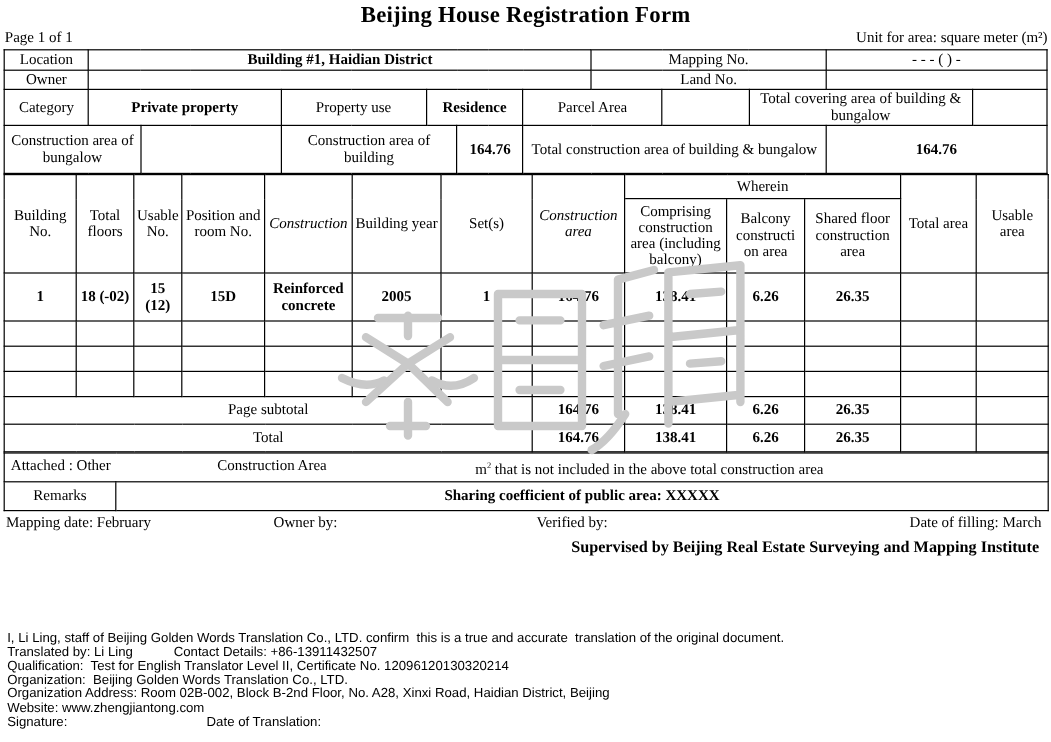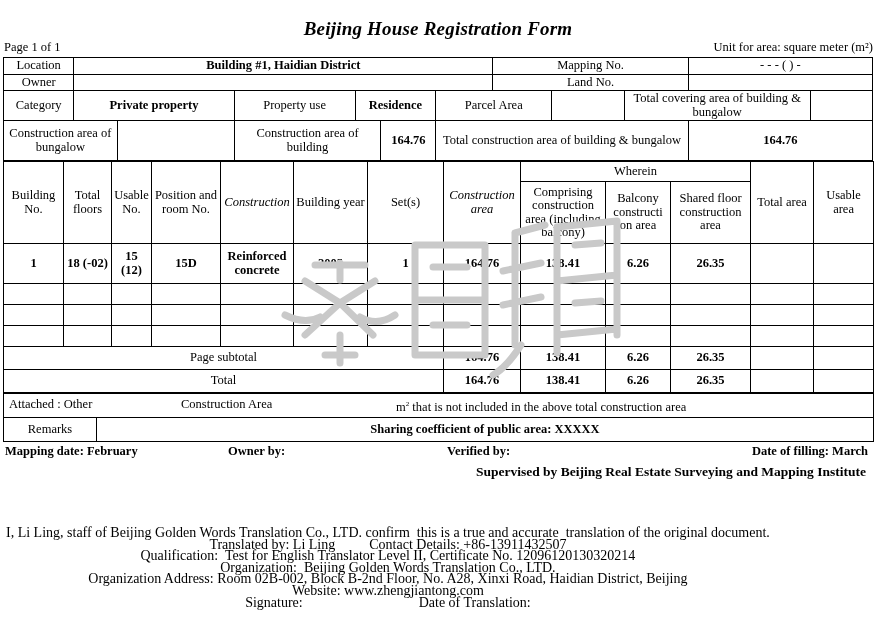--- a/index.html
+++ b/index.html
@@ -29,25 +29,24 @@
     z-index: 5;
     opacity: 1;
   }
 
   
   .doc-title {
     text-align: center;
     font-size: 19px;
     font-weight: bold;
     letter-spacing: .2px;
-    padding-top: 18px;
+    padding-top: 2px;
     line-height: 22px;
     position: relative;
     z-index: 2;
-    font-style: italic;
   }
   .page-meta {
     position: relative;
     height: 17px;
     font-size: 12.5px;
     line-height: 15px;
     z-index: 2;
   }
   .page-meta .left { position: absolute; left: 4px; top: 0; }
   .page-meta .right { position: absolute; right: 3px; top: 0; }
@@ -78,43 +77,41 @@
   td.right { text-align: right; padding-right: 10px; }
   .bigger { font-size: 13.5px; }
 
   
   .sig-row {
     position: relative;
     height: 19px;
     font-size: 12.5px;
     margin-top: 2px;
     z-index: 2;
-    font-weight: bold;
   }
   .sig-row span { position: absolute; top: 0; }
   .supervise {
     text-align: right;
     font-size: 13.5px;
     font-weight: bold;
     padding-right: 10px;
     line-height: 17px;
     position: relative;
     z-index: 2;
   }
 
   
   .translator {
     position: absolute;
     left: 6px;
     top: 527px;
-    font-size: 14px;
+    font-size: 11px;
     line-height: 11.6px;
-    font-family: Liberation Serif, serif;
-    z-index: 2;
-    text-align: center;
+    font-family: Liberation Sans, sans-serif;
+    z-index: 2;
   }
   .translator div { white-space: pre; }
   .tr-gap { display: inline-block; width: 34px; }
   .tr-gap2 { display: inline-block; width: 116px; }
   sup { font-size: 7px; vertical-align: super; }
 </style>
 </head>
 <body>
 
 <div id="page">

